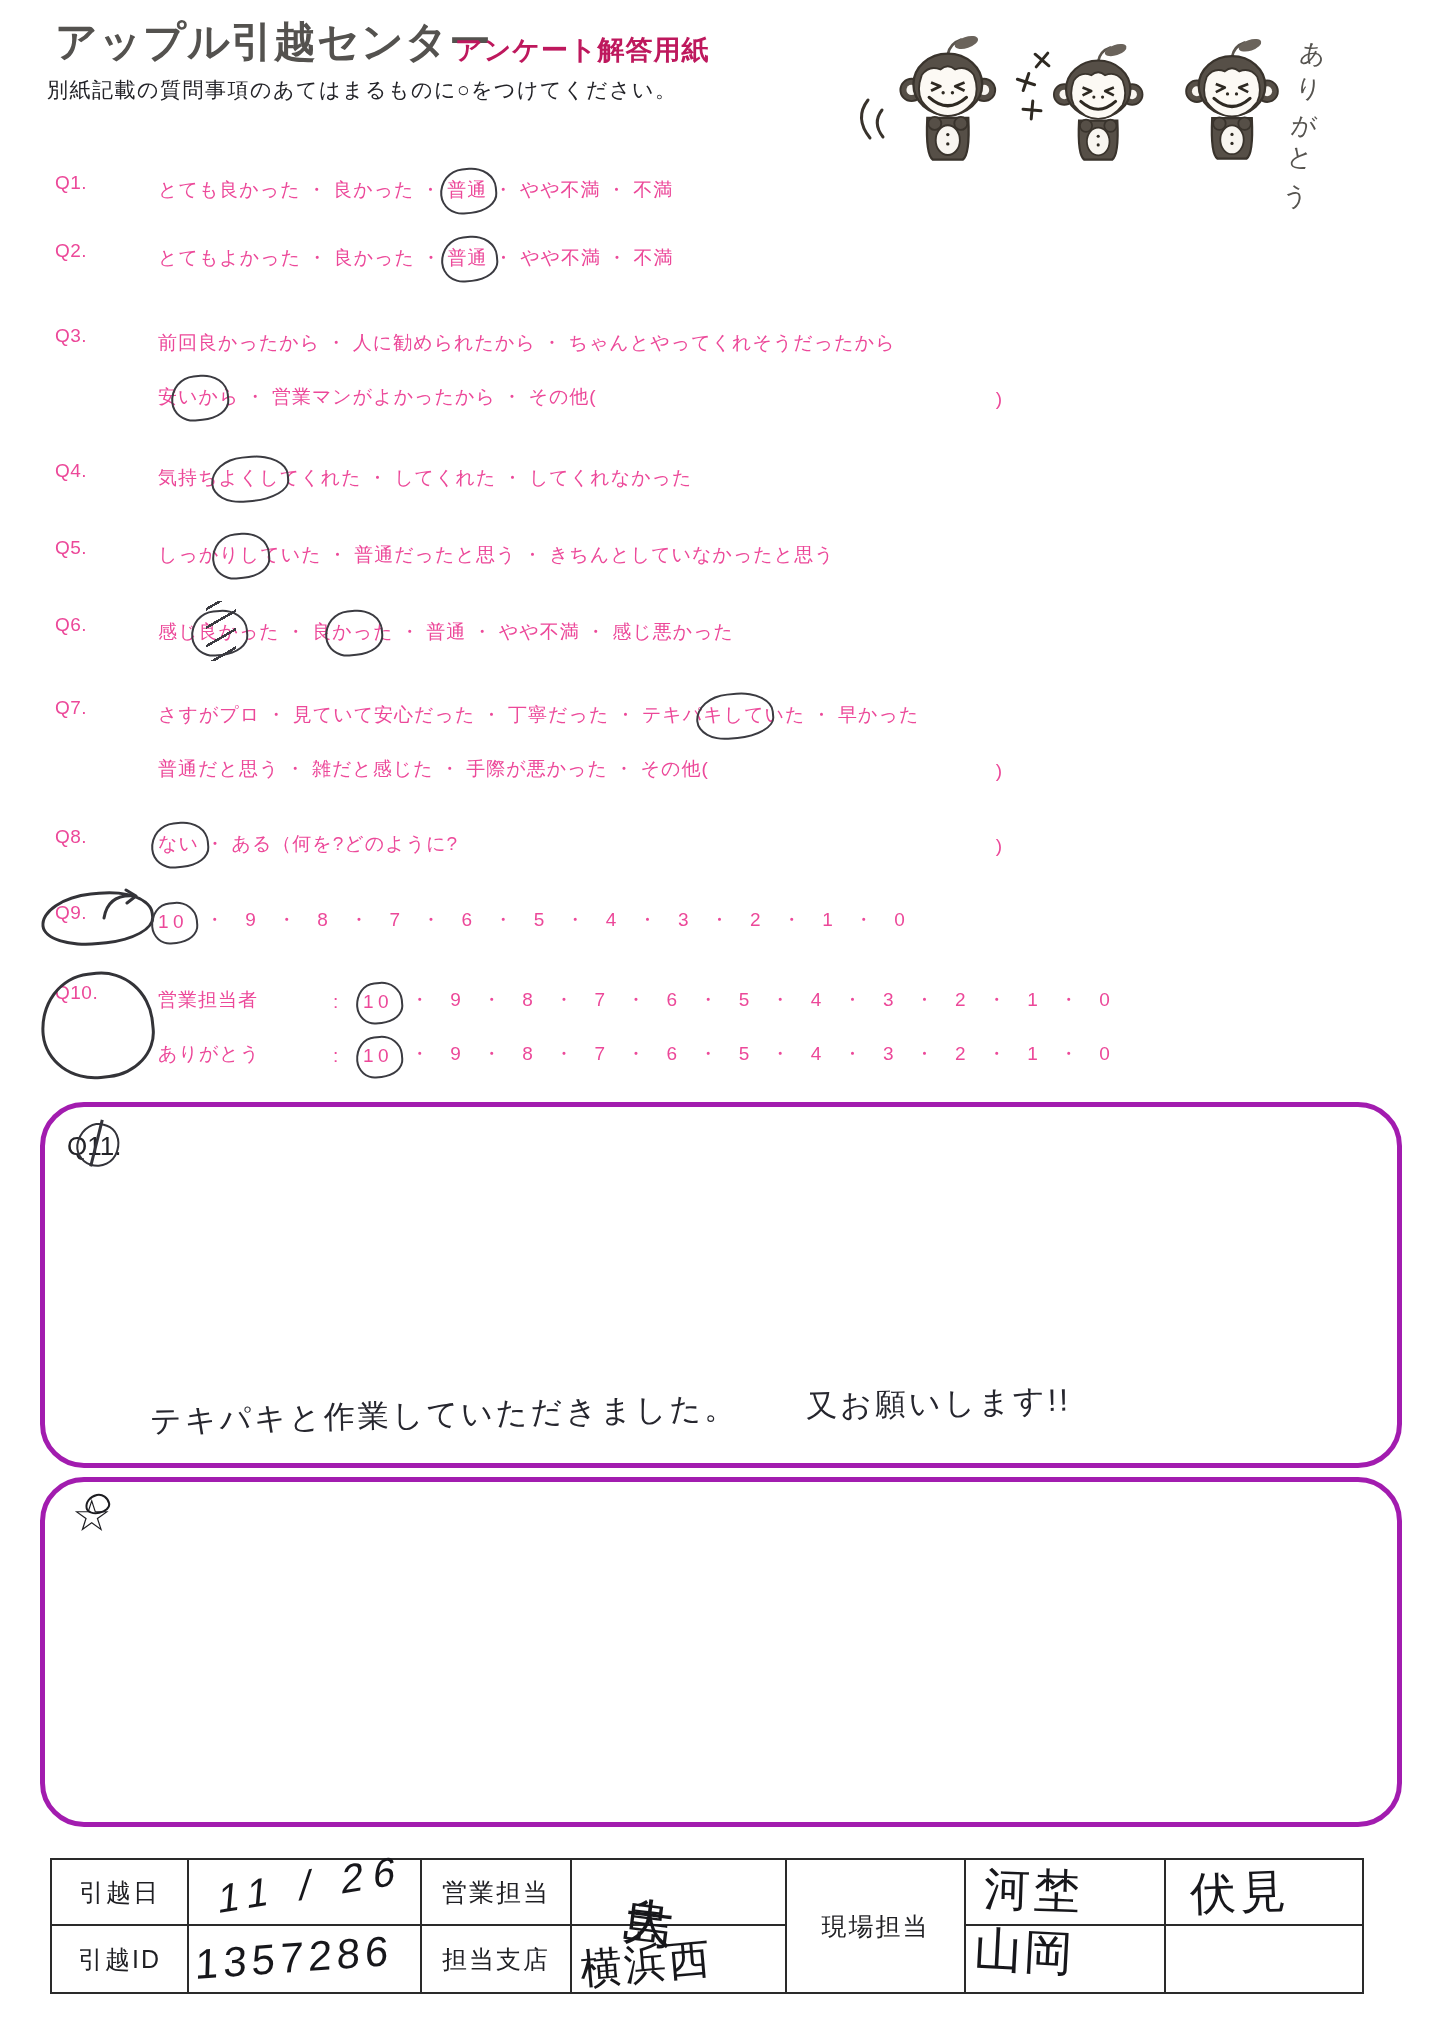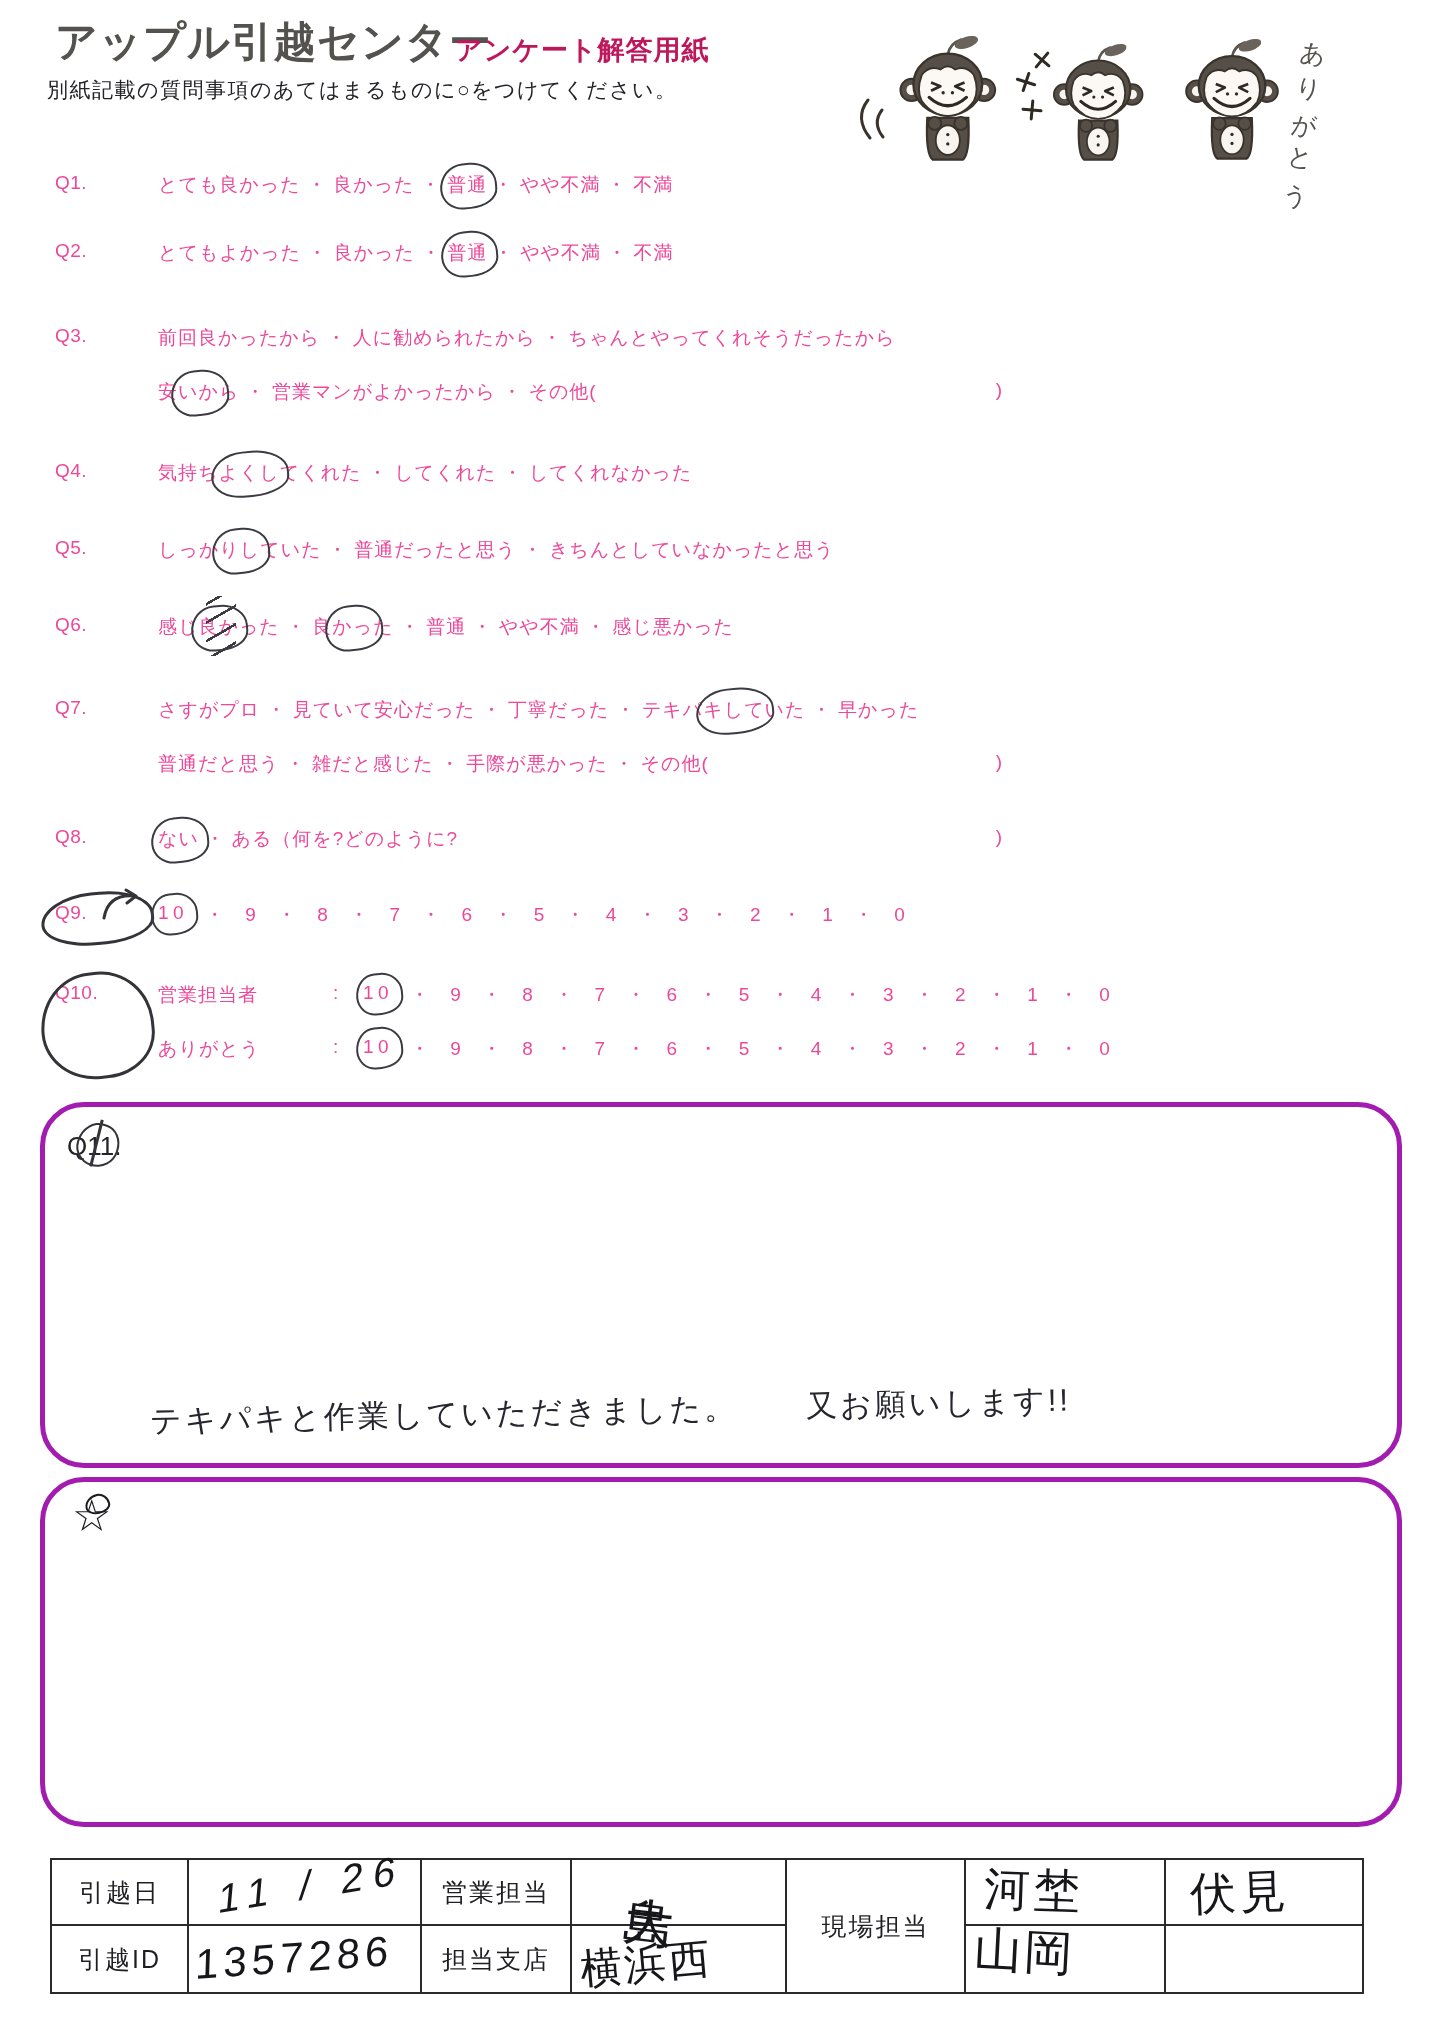--- a/index.html
+++ b/index.html
@@ -9,21 +9,21 @@
   .brand{position:absolute;left:55px;top:14px;font-size:42px;font-weight:700;color:#54524f;letter-spacing:1px}
   .doctitle{position:absolute;left:455px;top:32px;font-size:27px;font-weight:700;color:#be185d;letter-spacing:1px}
   .instruction{position:absolute;left:47px;top:76px;font-size:21px;color:#232328;letter-spacing:1.5px}
   .mascots{position:absolute;left:850px;top:30px;width:450px;height:158px}
   .thanks{position:absolute;left:1290px;top:24px;writing-mode:vertical-rl;font-size:25px;
           letter-spacing:7px;color:#55534f;transform:rotate(7deg)}
   
   .qrow{position:absolute;left:55px;display:flex;font-size:19px;white-space:nowrap;color:#ec4899}
   .qno{flex:0 0 103px;letter-spacing:.5px}
   .qbody{display:flex;flex-direction:column}
-  .qline{display:flex;align-items:flex-start;height:31px}
+  .qline{display:flex;align-items:flex-end;height:31px}
   .qline + .qline{margin-top:23px}
   .seg{white-space:pre;letter-spacing:1px}
   .wparen{width:845px}
   .spacer{flex:1}
   .scaleline .seg{letter-spacing:4.5px;word-spacing:7px}
   .q10label{flex:0 0 175px;letter-spacing:1px}
   .q10sep{flex:0 0 30px}
   
   .circ{position:relative;display:inline-block}
   .circ::after{content:"";position:absolute;left:-7px;right:-10px;top:-9px;bottom:-11px;

